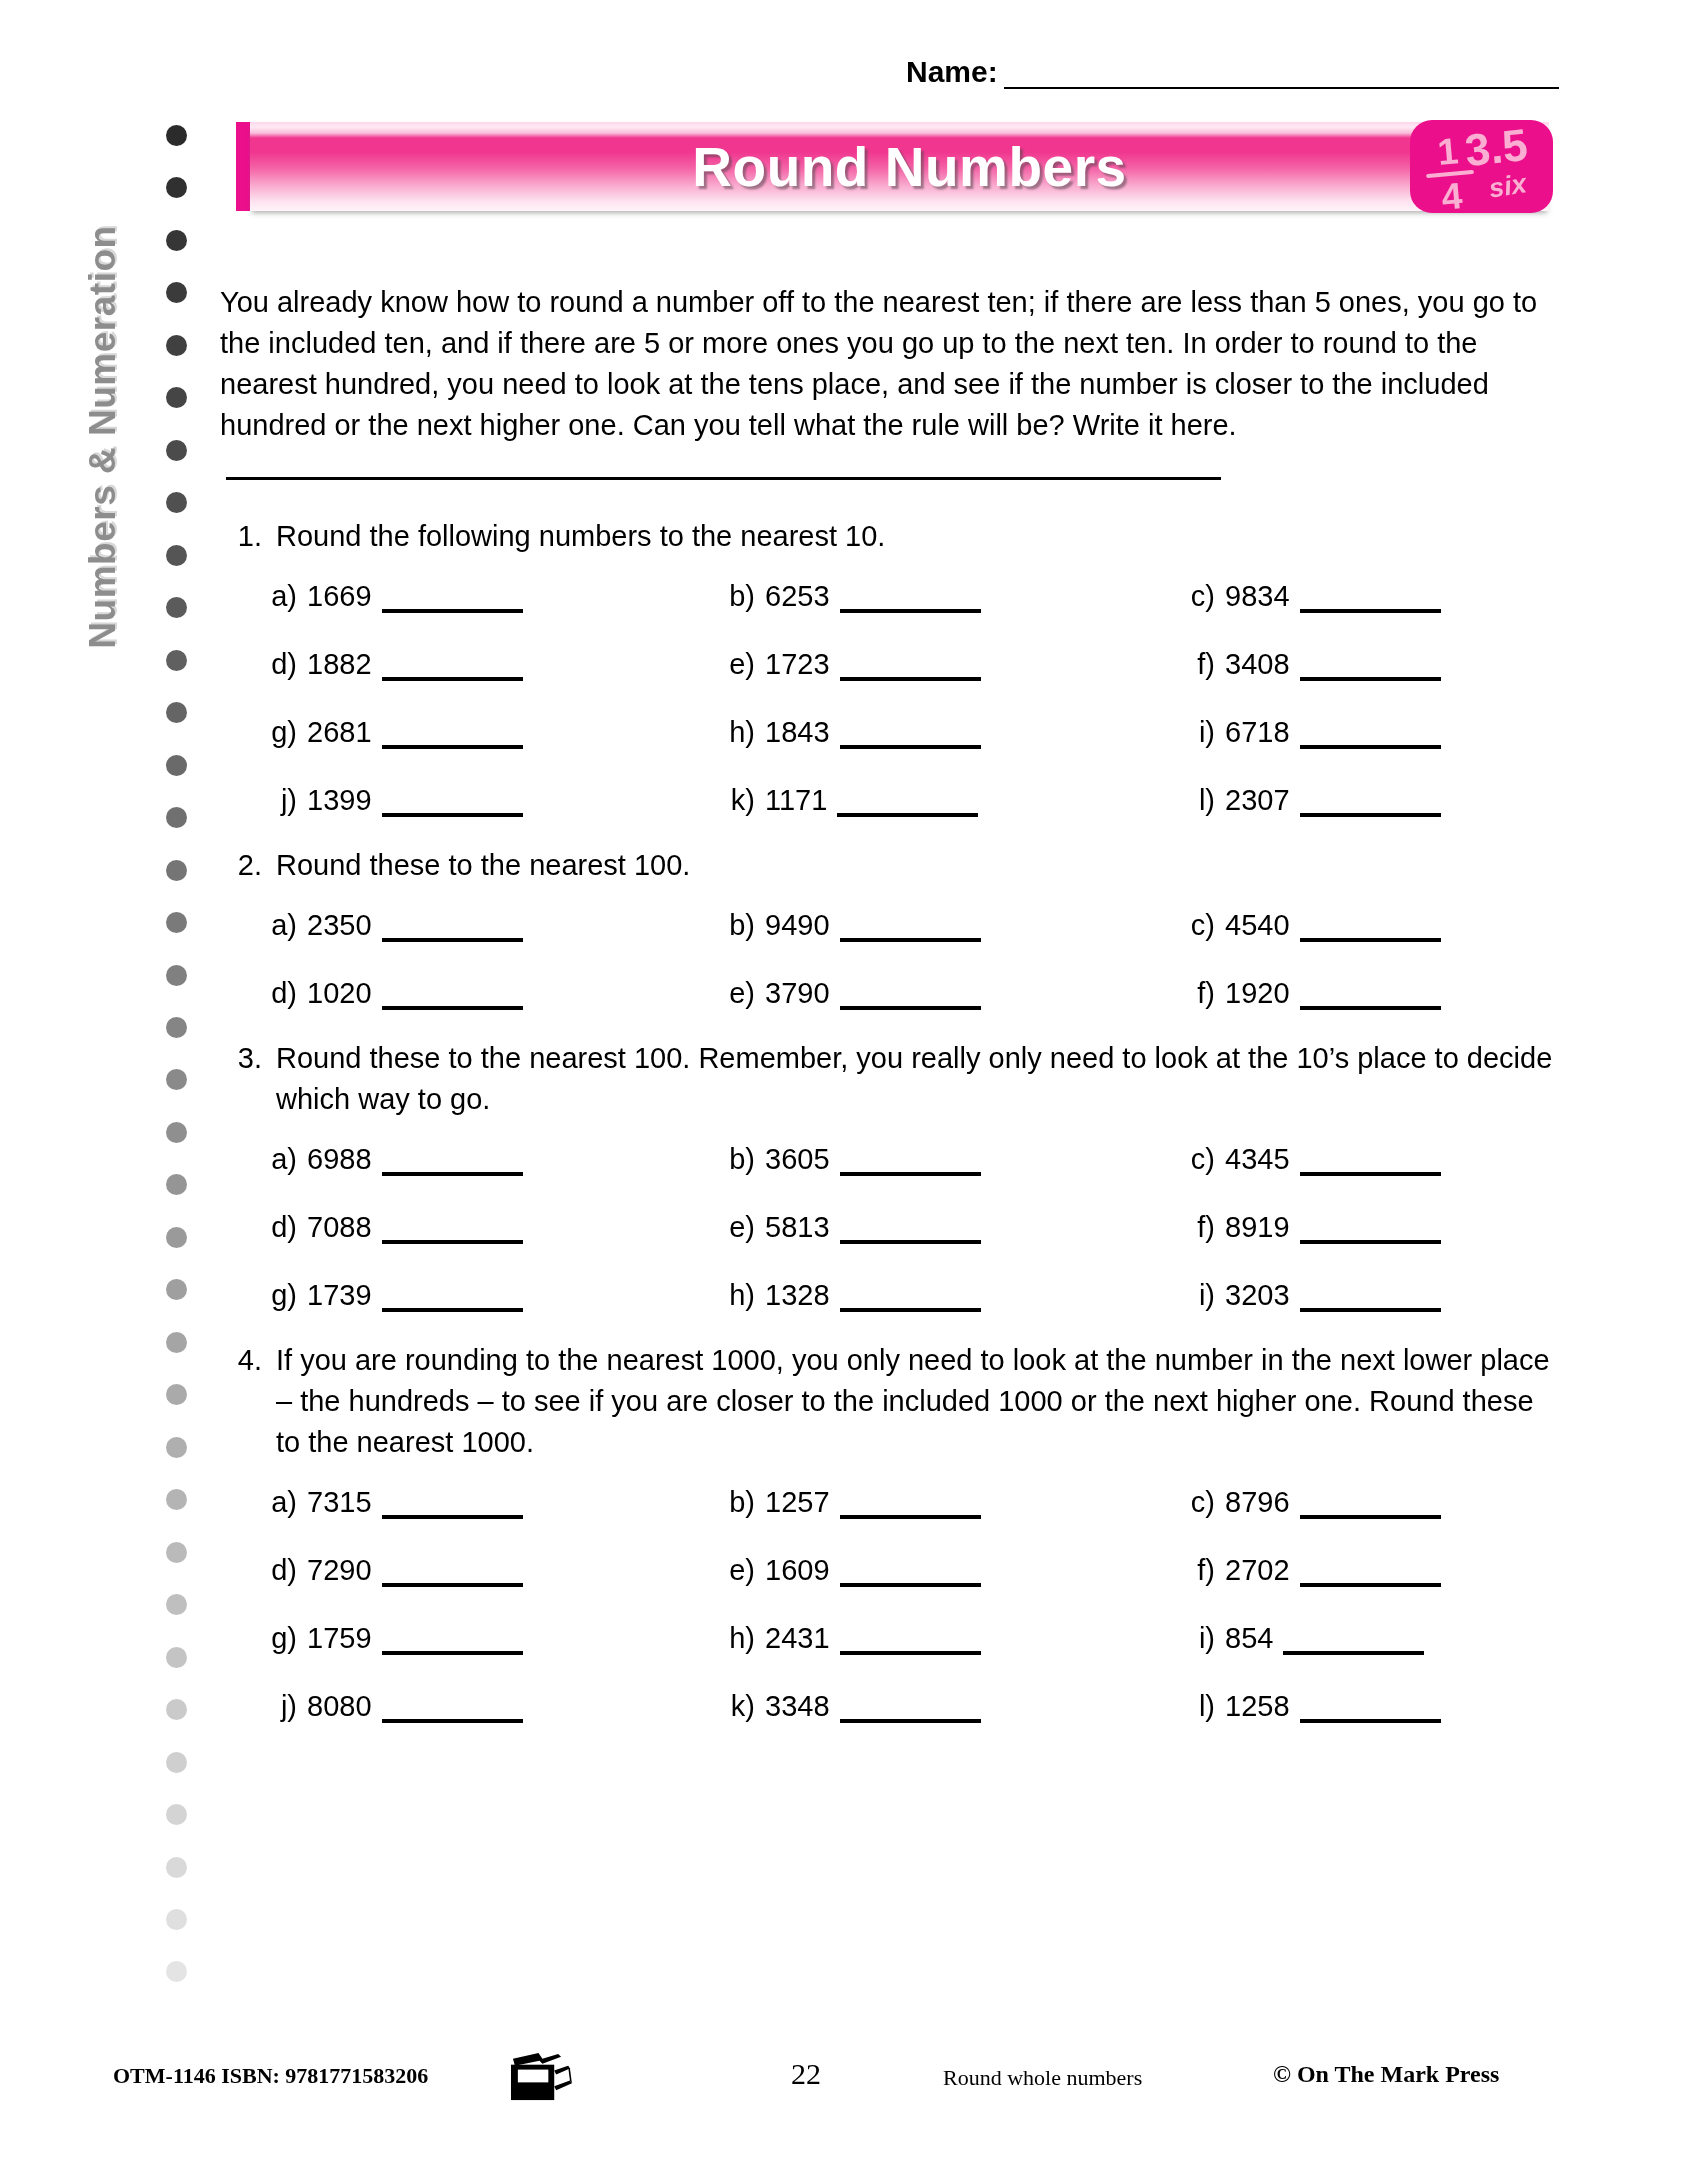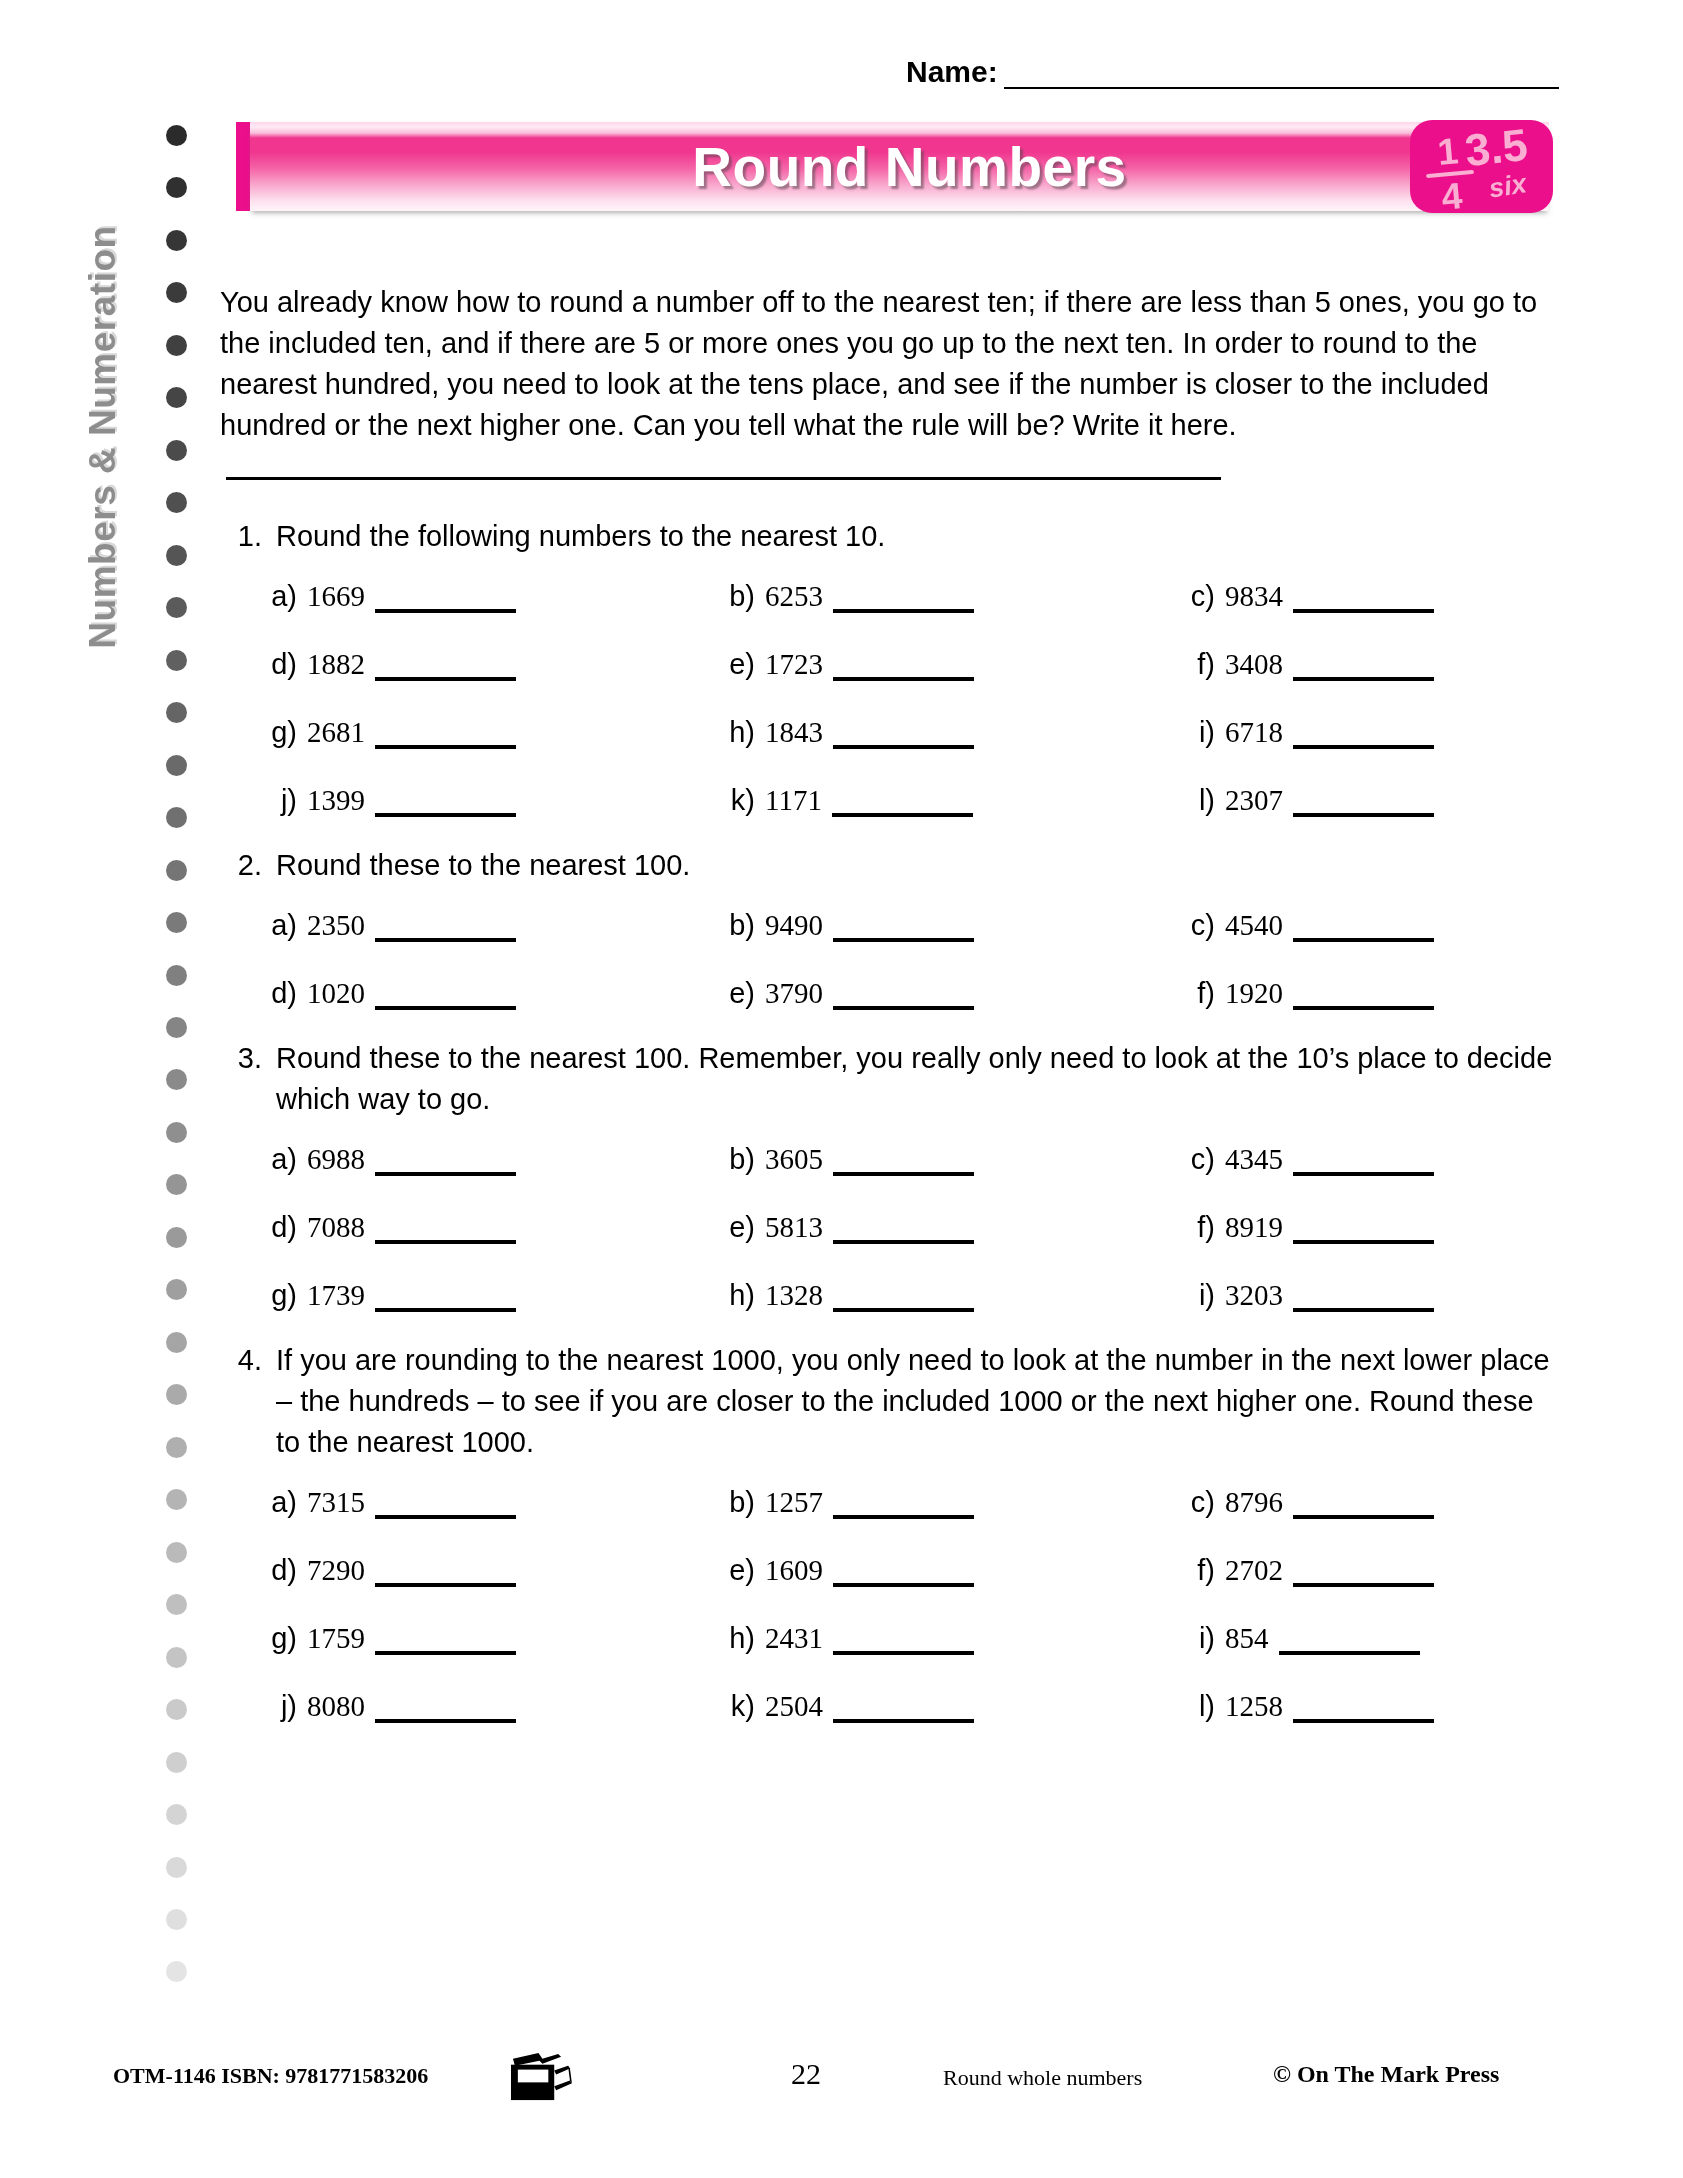--- a/index.html
+++ b/index.html
@@ -237,21 +237,20 @@
     line-height: 34px;
   }
   .item-label {
     width: 53px;
     flex: 0 0 53px;
     text-align: right;
     padding-right: 10px;
   }
   .item-value {
     white-space: nowrap;
-    font-family: Liberation Serif, serif;
   }
   .item-blank {
     width: 141px;
     flex: 0 0 141px;
     border-bottom: 4px solid #000;
     height: 27px;
     margin-left: 10px;
   }
 
   
@@ -611,21 +610,21 @@
             </div>
           </div>
           <div class="item-row">
             <div class="item">
               <span class="item-label">j)</span>
               <span class="item-value">8080</span>
               <span class="item-blank"></span>
             </div>
             <div class="item">
               <span class="item-label">k)</span>
-              <span class="item-value">2504</span>
+              <span class="item-value">3348</span>
               <span class="item-blank"></span>
             </div>
             <div class="item">
               <span class="item-label">l)</span>
               <span class="item-value">1258</span>
               <span class="item-blank"></span>
             </div>
           </div>
         </div>
       </div>

